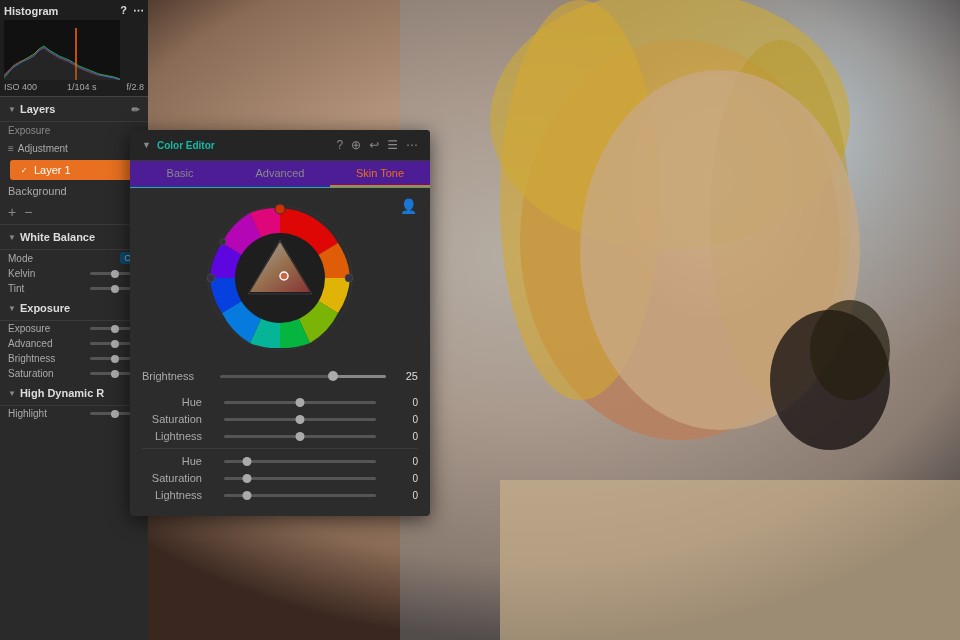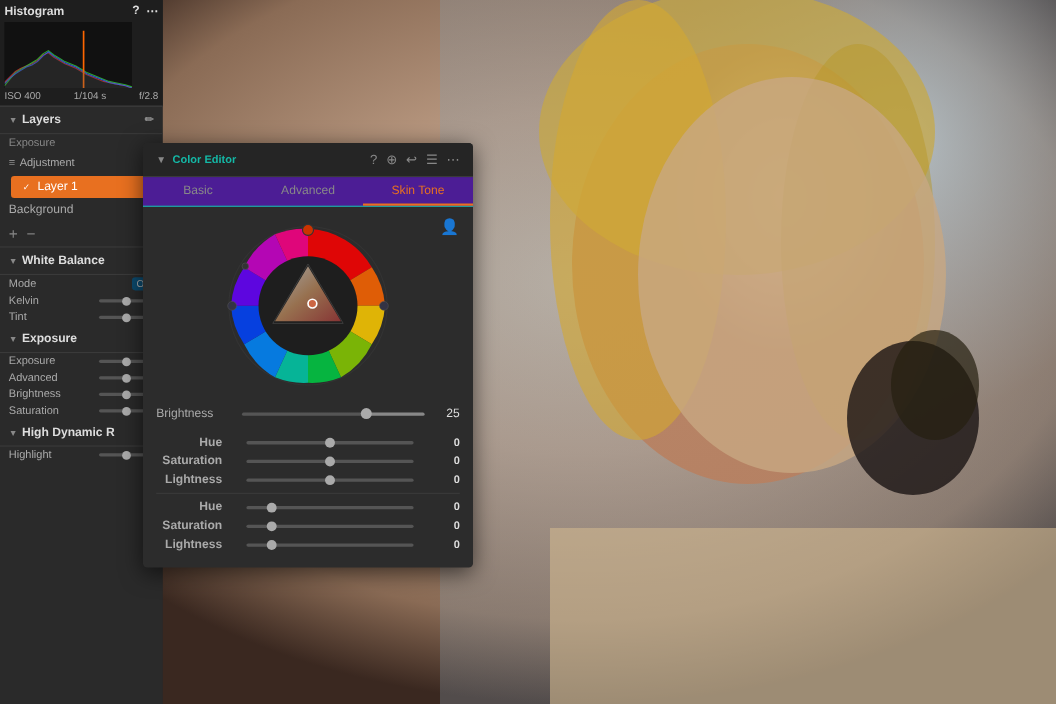--- a/index.html
+++ b/index.html
@@ -288,21 +288,20 @@
       margin-top: 4px;
     }
 
     .slider-row {
       display: flex;
       align-items: center;
       gap: 22px;
       margin-bottom: 5px;
       font-size: 11px;
       color: #aaa;
-      font-weight: bold;
     }
     .slider-row-label { width: 60px; text-align: right; }
     .slider-track {
       flex: 1;
       height: 3px;
       background: #555;
       border-radius: 2px;
       position: relative;
     }
     .slider-track-thumb {

